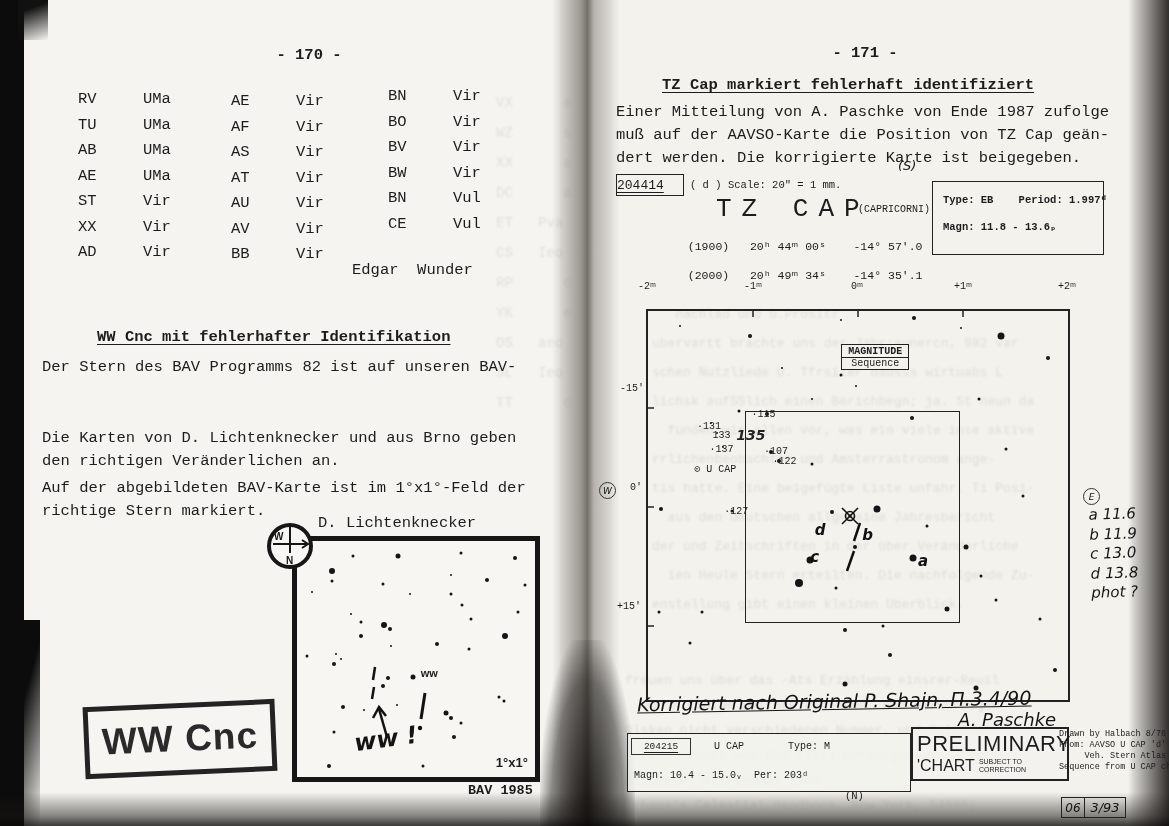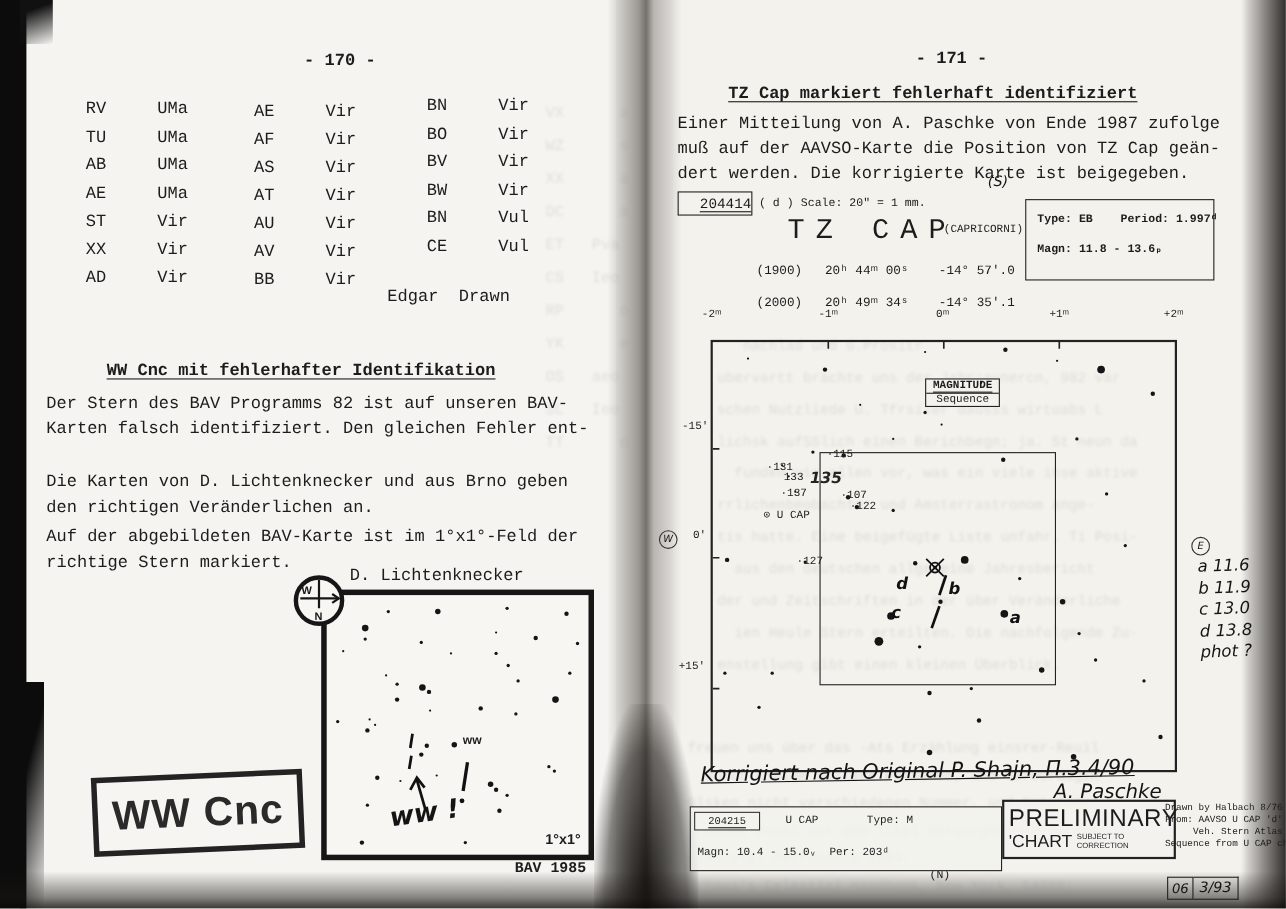--- a/index.html
+++ b/index.html
@@ -78,25 +78,25 @@
     <div class="abs mono" style="left: 388px; top: 84px; font-size: 15.5px; line-height: 25.5px;">
       <div><span style="display: inline-block; width: 65px;">BN</span><span>Vir</span></div>
       <div><span style="display: inline-block; width: 65px;">BO</span><span>Vir</span></div>
       <div><span style="display: inline-block; width: 65px;">BV</span><span>Vir</span></div>
       <div><span style="display: inline-block; width: 65px;">BW</span><span>Vir</span></div>
       <div><span style="display: inline-block; width: 65px;">BN</span><span>Vul</span></div>
       <div><span style="display: inline-block; width: 65px;">CE</span><span>Vul</span></div>
     </div>
   </div>
 
-<div class="abs mono" style="left:352px;top:261px;font-size:15.5px;white-space:pre;">Edgar  Drawn</div>
+<div class="abs mono" style="left:352px;top:261px;font-size:15.5px;white-space:pre;">Edgar  Wunder</div>
 
 <div class="abs mono b u" style="left:97px;top:328px;font-size:15.5px;white-space:pre;">WW Cnc mit fehlerhafter Identifikation</div>
 
-<div class="abs mono body-text" style="left:42px;top:356px;"><div class="line">Der Stern des BAV Programms 82 ist auf unseren BAV-</div><div class="line">Karten falsch identifiziert. Den gleichen Fehler ent-</div></div>
+<div class="abs mono body-text" style="left:42px;top:356px;"><div class="line">Der Stern des BAV Programms 82 ist auf unseren BAV-</div></div>
 <div class="abs mono body-text" style="left:42px;top:427px;"><div class="line">Die Karten von D. Lichtenknecker und aus Brno geben</div><div class="line">den richtigen Veränderlichen an.</div></div>
 <div class="abs mono body-text" style="left:42px;top:477px;"><div class="line">Auf der abgebildeten BAV-Karte ist im 1°x1°-Feld der</div><div class="line">richtige Stern markiert.</div></div>
 
 <div class="abs mono" style="left:318px;top:514px;font-size:15.5px;white-space:pre;">D. Lichtenknecker</div>
 
 <div class="abs" style="left:84px;top:703px;width:182px;height:62px;border:5px solid #232323;background:#f6f5f1;
      transform:rotate(-2.5deg);display:flex;align-items:center;justify-content:center;">
   <span class="sans b" style="font-size:37px;letter-spacing:1px;color:#2a2a2a;">WW Cnc</span>
 </div>
 
@@ -174,21 +174,21 @@
 <div class="abs mono b" style="left:468px;top:783px;font-size:13.5px;white-space:pre;">BAV 1985</div>
 
 <div class="abs mono b" style="left:800px;top:44px;width:130px;text-align:center;font-size:15.5px;">- 171 -</div>
 
 <div class="abs mono b u" style="left:662px;top:76px;font-size:15.5px;white-space:pre;">TZ Cap markiert fehlerhaft identifiziert</div>
 
 <div class="abs mono body-text" style="left:616px;top:101px;"><div class="line">Einer Mitteilung von A. Paschke von Ende 1987 zufolge</div><div class="line">muß auf der AAVSO-Karte die Position von TZ Cap geän-</div><div class="line">dert werden. Die korrigierte Karte ist beigegeben.</div></div>
 
 <div class="abs hand" style="left:898px;top:158px;font-size:13px;">(S)</div>
 
-<div class="abs" style="left:616px;top:174px;width:66px;height:20px;border:1.5px solid #222;display:flex;align-items:center;justify-content:flex-end;">
+<div class="abs" style="left:616px;top:174px;width:66px;height:20px;border:1.5px solid #222;display:flex;align-items:center;justify-content:flex-start;">
   <span class="mono u" style="font-size:13px;">204414</span>
 </div>
 <span class="abs mono" style="left:690px;top:179px;font-size:10.5px;white-space:pre;">( d )</span>
 <span class="abs mono" style="left:728px;top:179px;font-size:10.5px;white-space:pre;">Scale: 20″ = 1 mm.</span>
 
 <span class="abs mono" style="left:716px;top:194px;font-size:26px;letter-spacing:10px;">TZ CAP</span>
 <span class="abs mono" style="left:858px;top:204px;font-size:10px;">(CAPRICORNI)</span>
 
 <div class="abs mono" style="left:674px;top:227px;font-size:11.5px;white-space:pre;">
   <span>(1900)</span>&nbsp;&nbsp;&nbsp;<span>20ʰ 44ᵐ 00ˢ    -14° 57′.0</span>

